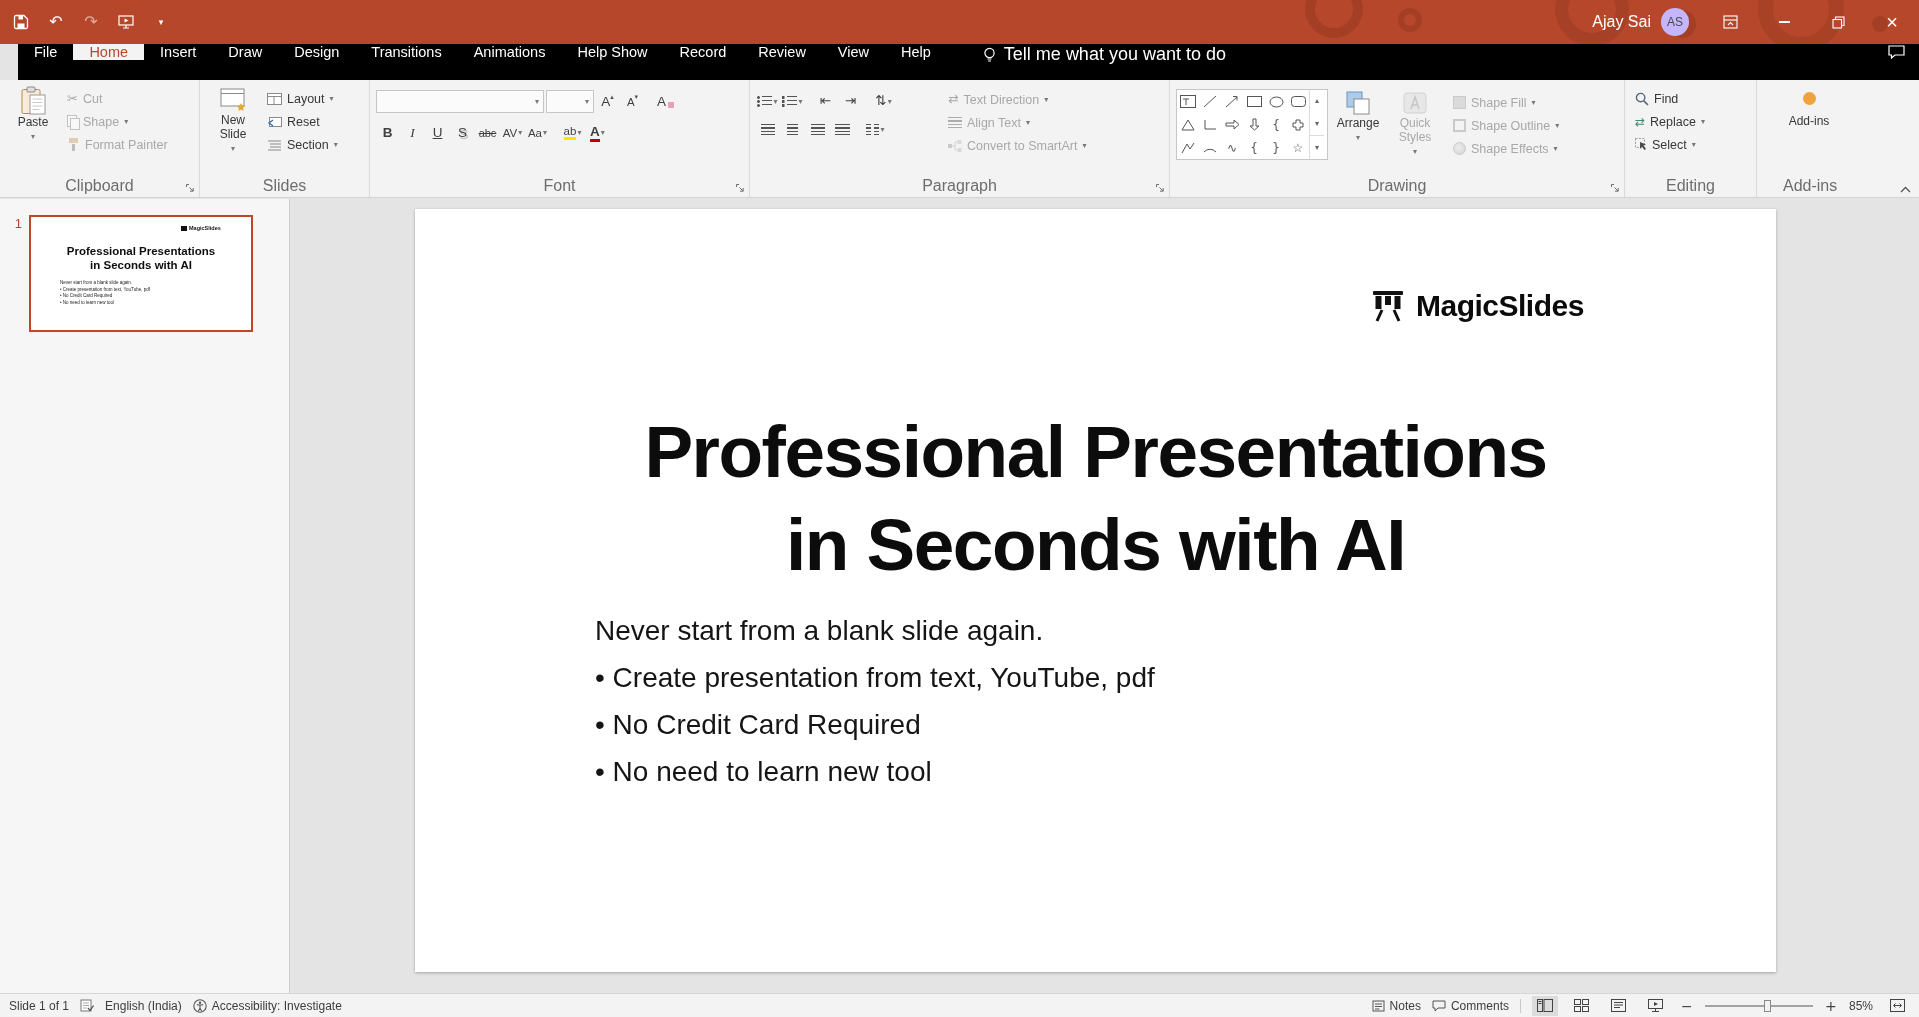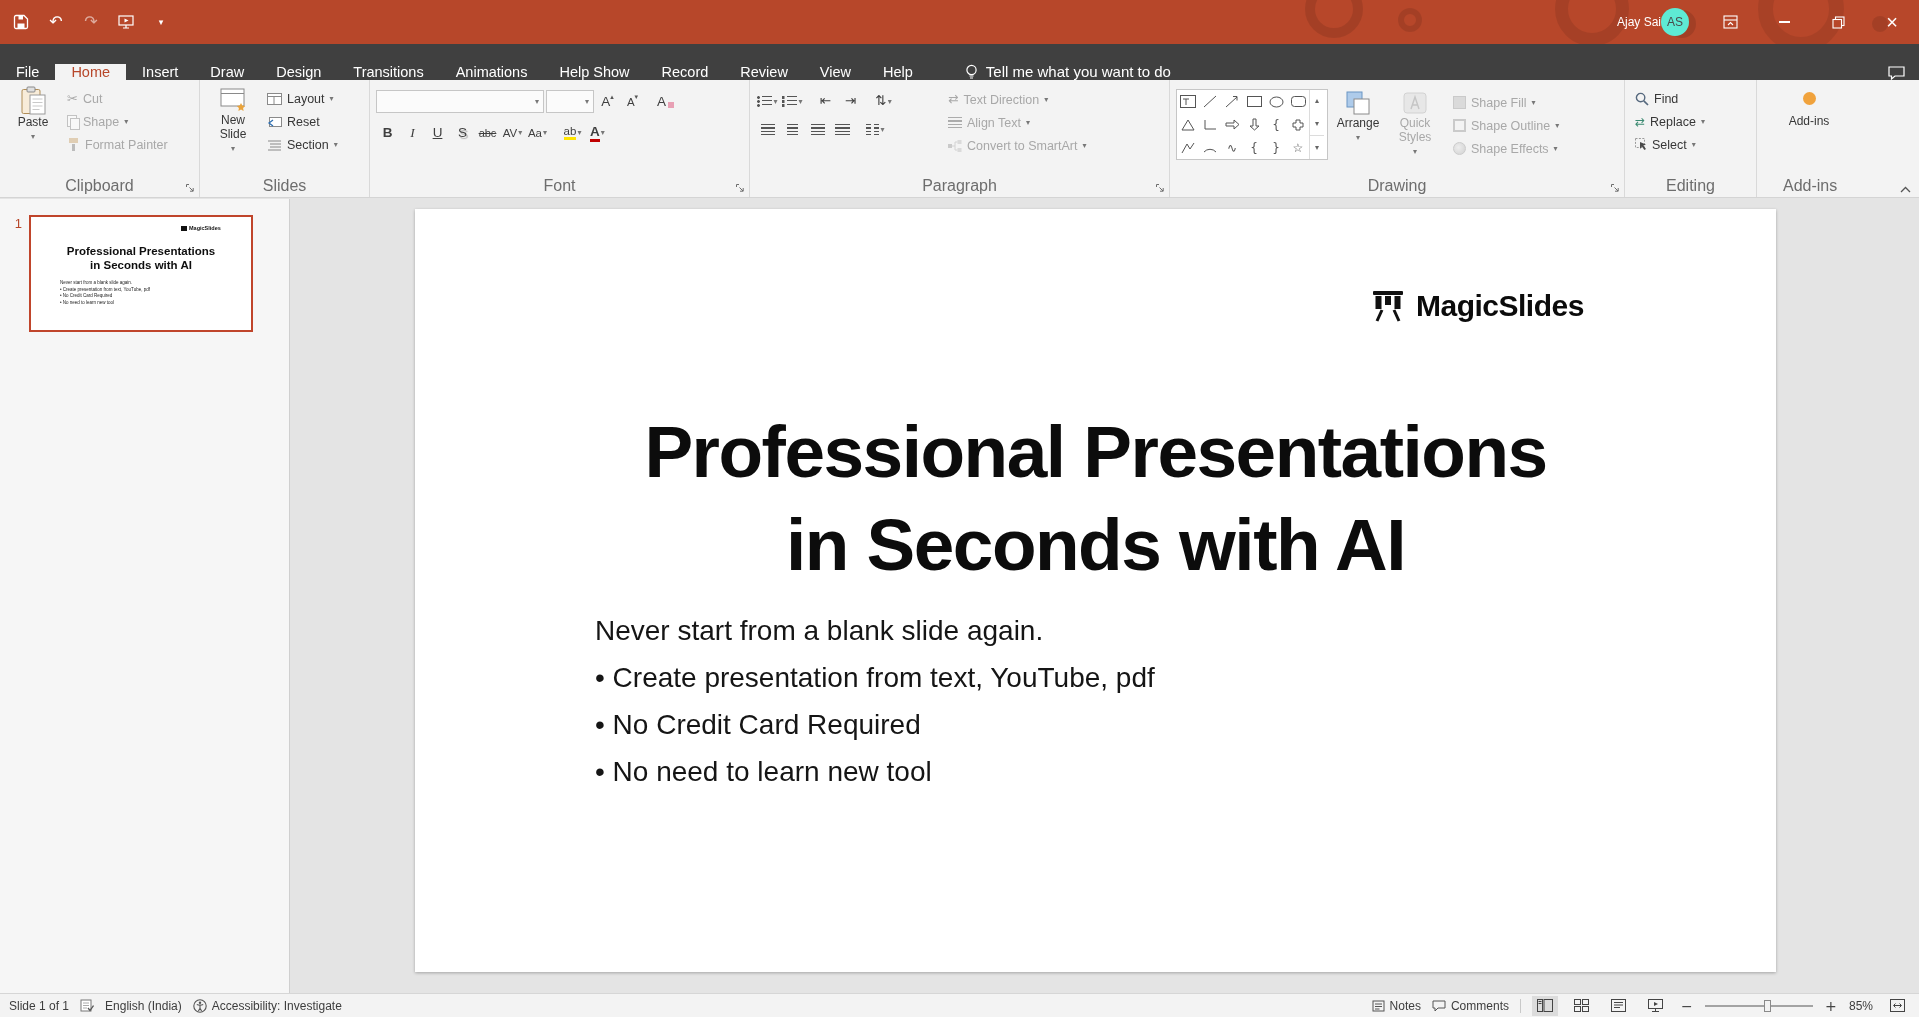--- a/index.html
+++ b/index.html
@@ -16,31 +16,31 @@
   .r4 { left:1668px; top:10px; width:28px; height:28px; border:7px solid rgba(0,0,0,.11); }
   .r5 { left:1758px; top:-34px; width:86px; height:86px; border:15px solid rgba(0,0,0,.08); }
   .r6 { left:1872px; top:16px; width:16px; height:16px; background:rgba(0,0,0,.10); }
   .qat { position:absolute; left:10px; top:0; height:44px; display:flex; align-items:center; gap:13px; z-index:2; }
   .qat-btn { display:flex; align-items:center; justify-content:center; width:22px; height:26px; cursor:pointer; }
   .qat-btn .gi { font-size:16px; color:#fff; }
   .dim { opacity:.55; }
   .chev-w { font-size:9px; color:#fff; }
   .tb-title { position:absolute; left:50%; top:0; transform:translateX(-50%); height:44px; line-height:44px; font-size:14.5px; white-space:pre; z-index:2; }
   .tb-right { position:absolute; right:0; top:0; height:44px; display:flex; align-items:center; z-index:2; }
-  .tb-user { font-size:12px; cursor:pointer; }
-  .avatar { width:28px; height:28px; border-radius:50%; background:#5eead4; color:#4a4a4a; display:flex; align-items:center; justify-content:center; font-size:12px; margin-right:14px; cursor:pointer; }
+  .tb-user { font-size:16px; margin-right:10px; cursor:pointer; }
+  .avatar { width:28px; height:28px; border-radius:50%; background:#c4b5fd; color:#4a4a4a; display:flex; align-items:center; justify-content:center; font-size:12px; margin-right:14px; cursor:pointer; }
   .tb-btn { width:54px; height:44px; display:flex; align-items:center; justify-content:center; cursor:pointer; }
   .min-bar { width:11px; height:1.5px; background:#fff; }
   .close-x { font-size:20px; color:#fff; }
 
   
-  .tabsrow { position:absolute; top:44px; left:0; right:0; height:36px; background:#404040; display:flex; align-items:flex-end; }
+  .tabsrow { position:absolute; top:44px; left:18px; right:0; height:36px; background:#000000; display:flex; align-items:flex-start; }
   .tab { padding:0 16px; display:flex; align-items:center; font-size:14.5px; color:#fff; cursor:pointer; }
   .tab.active { background:#f3f3f3; color:#b7472a; }
-  .tellme { display:flex; align-items:center; gap:8px; color:#fff; font-size:15px; margin-left:36px; cursor:text; }
+  .tellme { display:flex; align-items:center; gap:8px; color:#fff; font-size:18px; margin-left:36px; cursor:text; }
   .tab-comment { margin-left:auto; width:46px; display:flex; align-items:center; justify-content:center; cursor:pointer; }
 
   
   .ribbon { position:absolute; top:80px; left:0; right:0; height:118px; background:#f3f3f3; border-bottom:1px solid #d4d4d4; display:flex; }
   .rgroup { position:relative; height:100%; border-right:1px solid #d9d9d9; padding:5px 4px 18px 6px; }
   .rg-label { position:absolute; bottom:2px; left:0; right:0; text-align:center; font-size:16px; color:#6d6d6d; }
   .launcher { position:absolute; bottom:4px; right:4px; cursor:pointer; }
   .rg-content { display:flex; height:100%; gap:3px; }
   .vcol { display:flex; flex-direction:column; }
   .btn-lg { display:flex; flex-direction:column; align-items:center; width:54px; padding-top:1px; font-size:12px; color:#373737; text-align:center; line-height:14px; cursor:pointer; }

